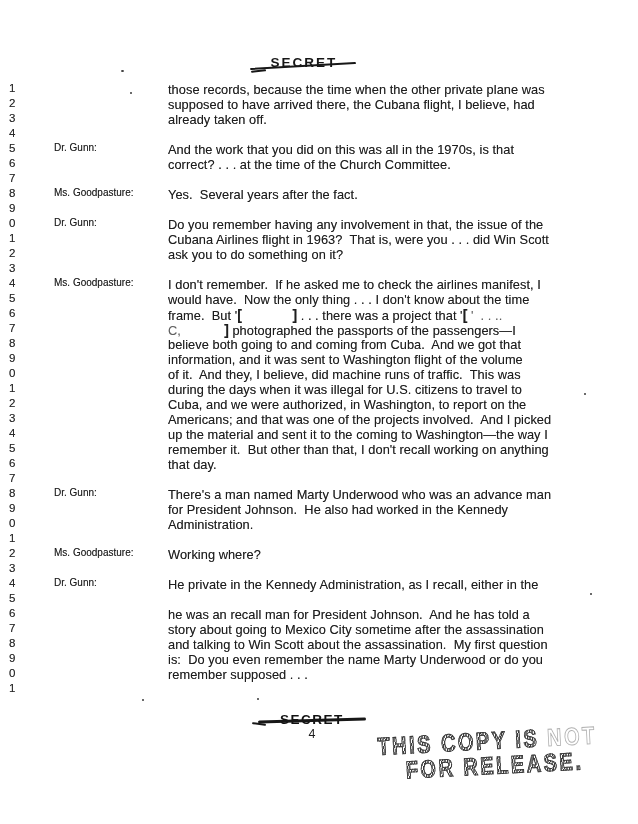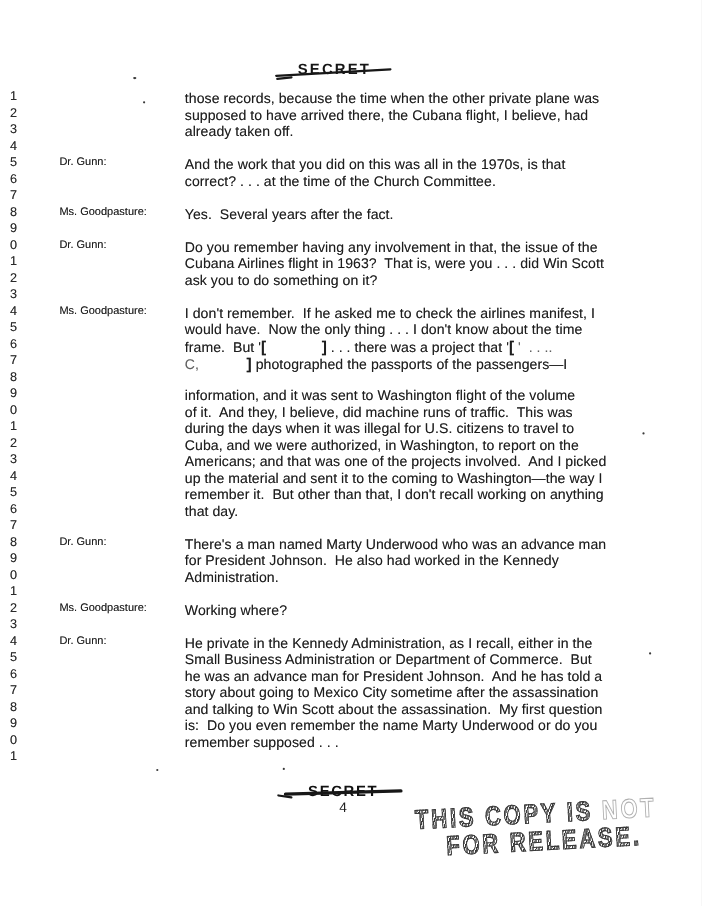--- a/index.html
+++ b/index.html
@@ -144,20 +144,21 @@
       <div class="row">
         <span class="n">6</span>
         <span class="t"><span>frame.  But '</span><span class="b">[</span><span>              </span><span class="b">]</span><span> . . . there was a project that '</span><span class="b">[</span><span class="faint"> '  . . ..</span></span>
       </div>
       <div class="row">
         <span class="n">7</span>
         <span class="t"><span class="faint">C,</span><span>            </span><span class="b">]</span><span> photographed the passports of the passengers—I</span></span>
       </div>
       <div class="row">
         <span class="n">8</span>
+        <span class="t">believe both going to and coming from Cuba.  And we got that</span>
       </div>
       <div class="row">
         <span class="n">9</span>
         <span class="t">information, and it was sent to Washington flight of the volume</span>
       </div>
       <div class="row">
         <span class="n">0</span>
         <span class="t">of it.  And they, I believe, did machine runs of traffic.  This was</span>
       </div>
       <div class="row">
@@ -214,25 +215,24 @@
         <span class="n">3</span>
         <span class="t"></span>
       </div>
       <div class="row">
         <span class="n">4</span>
         <span class="s">Dr. Gunn:</span>
         <span class="t">He private in the Kennedy Administration, as I recall, either in the</span>
       </div>
       <div class="row">
         <span class="n">5</span>
-        <span class="t">Small Business Administration or Department of Commerce.  But</span>
-      </div>
-      <div class="row">
-        <span class="n">6</span>
-        <span class="t">he was an advance man for President Johnson.  And he has told a</span>
+      </div>
+      <div class="row">
+        <span class="n">6</span>
+        <span class="t">he was an recall man for President Johnson.  And he has told a</span>
       </div>
       <div class="row">
         <span class="n">7</span>
         <span class="t">story about going to Mexico City sometime after the assassination</span>
       </div>
       <div class="row">
         <span class="n">8</span>
         <span class="t">and talking to Win Scott about the assassination.  My first question</span>
       </div>
       <div class="row">

